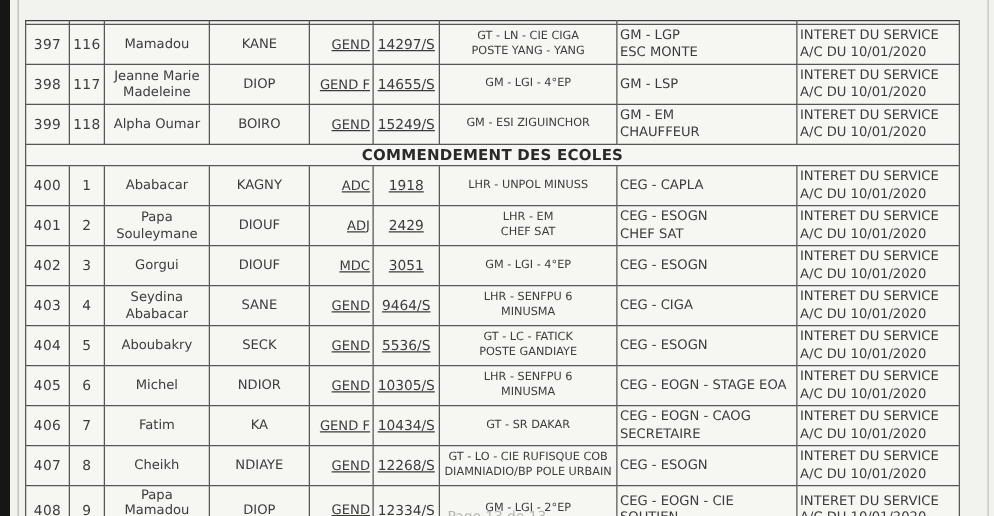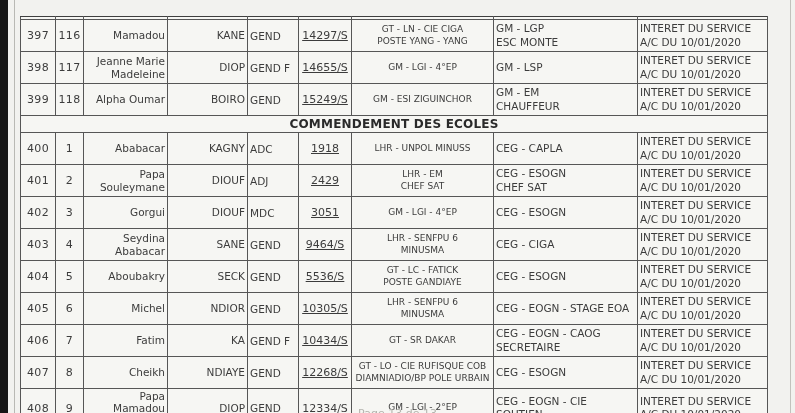--- a/index.html
+++ b/index.html
@@ -43,22 +43,22 @@
     border: 1px solid #565656;
     padding: 1px 2px;
     vertical-align: middle;
     overflow: hidden;
   }
   tr.stub-row td { border-top: 1px solid #3f3f3f; }
   tr.stub-row { height: 3px; }
   tr.data-row { height: 32px; }
   tr.section-row { height: 13px; margin-left: 36px; }
   td.cell-num   { text-align: center; font-size: 11px; letter-spacing: 0.3px; }
-  td.cell-name  { text-align: right; font-size: 10.5px; line-height: 1.15; padding-left: 3px; }
-  td.cell-rank  { text-align: left; font-size: 10.5px; }
+  td.cell-name  { text-align: center; font-size: 10.5px; line-height: 1.15; padding-left: 3px; }
+  td.cell-rank  { text-align: right; font-size: 10.5px; text-decoration: underline; }
   td.cell-mat   { text-align: center; font-size: 11px; text-decoration: underline; }
   td.cell-orig  { text-align: center; font-size: 9px;  line-height: 1.3; }
   td.cell-dest  { text-align: left; font-size: 10.5px; line-height: 1.25; }
   td.cell-motif { text-align: left; font-size: 10.5px; line-height: 1.25; }
   td.section-cell {
     text-align: center;
     font-weight: bold;
     font-size: 12px;
     color: #2a2a2a;
     letter-spacing: 0.2px;

